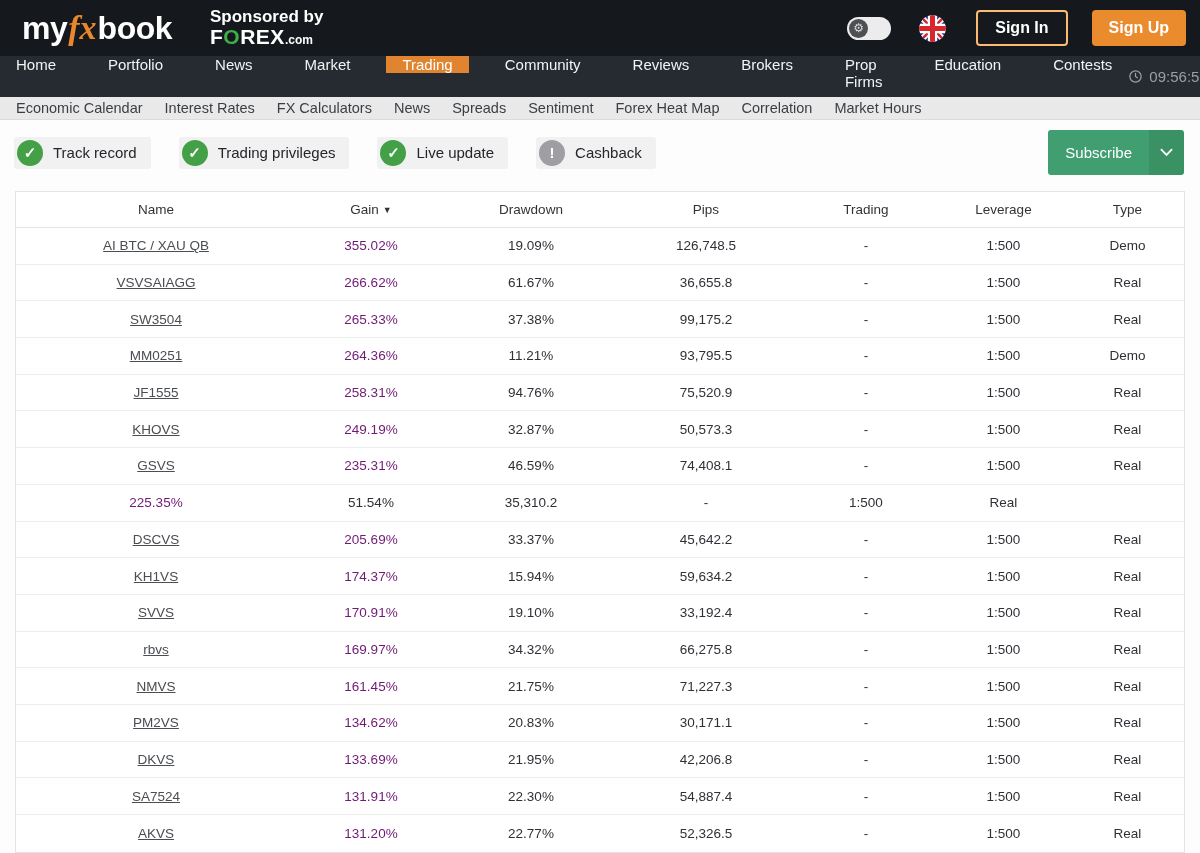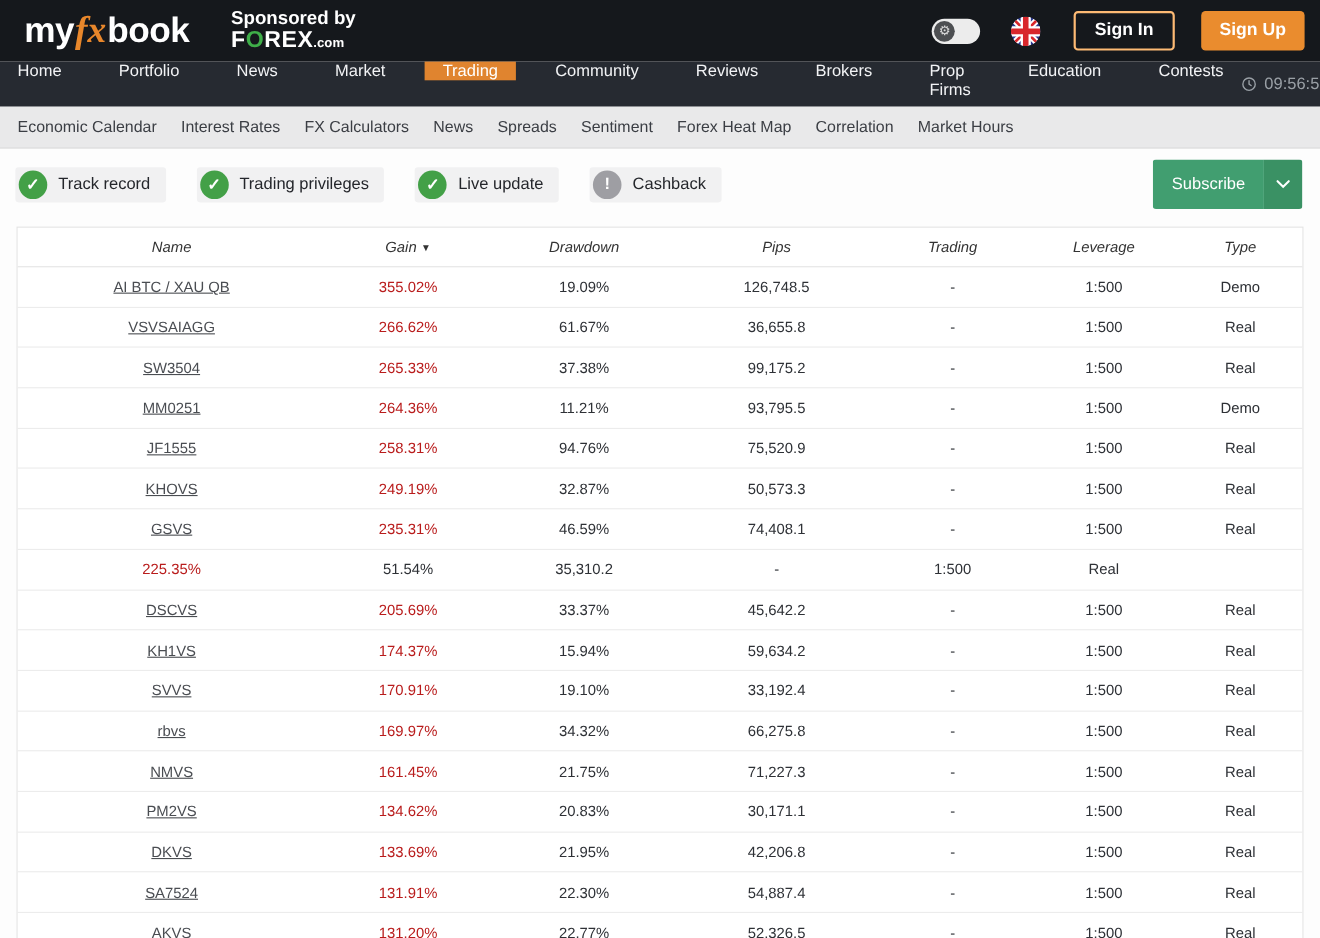--- a/index.html
+++ b/index.html
@@ -32,21 +32,21 @@
   
   .mainnav { height:41px; background:#262a31; display:flex; align-items:stretch; }
   .mainnav ul { list-style:none; display:flex; align-items:flex-start;gap:20px; }
   .nav-item { color:#f2f3f5; font-size:15px; padding:0 16px; display:flex; align-items:center; cursor:pointer; }
   .nav-item.active { background:#e0842f; color:#fff; }
   .nav-right { margin-left:auto; display:flex; align-items:center; }
   .clock { display:flex; align-items:center; gap:6px; color:#9aa0a6; font-size:15px; padding-right:14px; }
   .searchbox { width:44px; background:#1c2025; display:flex; align-items:center; justify-content:center; cursor:pointer; }
 
   
-  .subnav { height:38px; background:#e9e9ea; border-bottom:1px solid #dcdcdc;
+  .subnav { height:23px; background:#e9e9ea; border-bottom:1px solid #dcdcdc;
             display:flex; align-items:center; padding-left:16px; }
   .subnav ul { list-style:none; display:flex; }
   .subnav-item { color:#3b3e44; font-size:14.5px; margin-right:22px; cursor:pointer; }
 
   
   .filterbar { display:flex; align-items:center; padding:10px 16px 0 14px; }
   .chip { display:flex; align-items:center; background:#f1f1f2; border-radius:3px;
           padding:3px 14px 3px 3px; margin-right:28px; cursor:pointer; }
   .chip-ic { width:26px; height:26px; border-radius:50%; color:#fff; font-size:15px; font-weight:700;
              display:flex; align-items:center; justify-content:center; margin-right:10px; }
@@ -55,27 +55,27 @@
   .chip-label { color:#24262b; font-size:15px; }
   .subscribe { margin-left:auto; display:flex; align-items:stretch; border-radius:3px; overflow:hidden;
                cursor:pointer; height:45px; }
   .subscribe .sub-main { background:#419e70; color:#fff; font-size:15px; display:flex; align-items:center; padding:0 17px; }
   .subscribe .sub-caret { background:#3a9164; display:flex; align-items:center; justify-content:center; padding:0 11px; }
 
   
   .tablewrap { margin:16px 15px 0 15px; background:#fff; border:1px solid #e4e4e4; }
   .thead, .tr { display:grid; grid-template-columns:280px 150px 170px 180px 140px 135px 113px; align-items:center; }
   .thead { height:36px; border-bottom:1px solid #e4e4e4; }
-  .th { text-align:center; color:#333; font-size:13.5px; cursor:pointer;font-style:italic; }
+  .th { text-align:center; color:#333; font-size:13.5px; cursor:pointer; }
   .sort { font-size:9px; color:#333; margin-left:4px; vertical-align:1px; }
   .tr { height:36.7px; border-bottom:1px solid #ececec; }
   .tr:last-child { border-bottom:none; }
   .td { text-align:center; color:#2e3136; font-size:13.5px; }
   .td.name a { color:#4a4d52; text-decoration:underline; cursor:pointer; }
-  .td.gain { color:#b91c1c; }
+  .td.gain { color:#701a75; }
 </style>
 </head>
 <body>
 
 <div class="topbar">
   <div class="logo">
     <span class="seg-my">my</span>
       <span class="seg-fx">fx</span>
       <span class="seg-book">book</span>
   </div>

